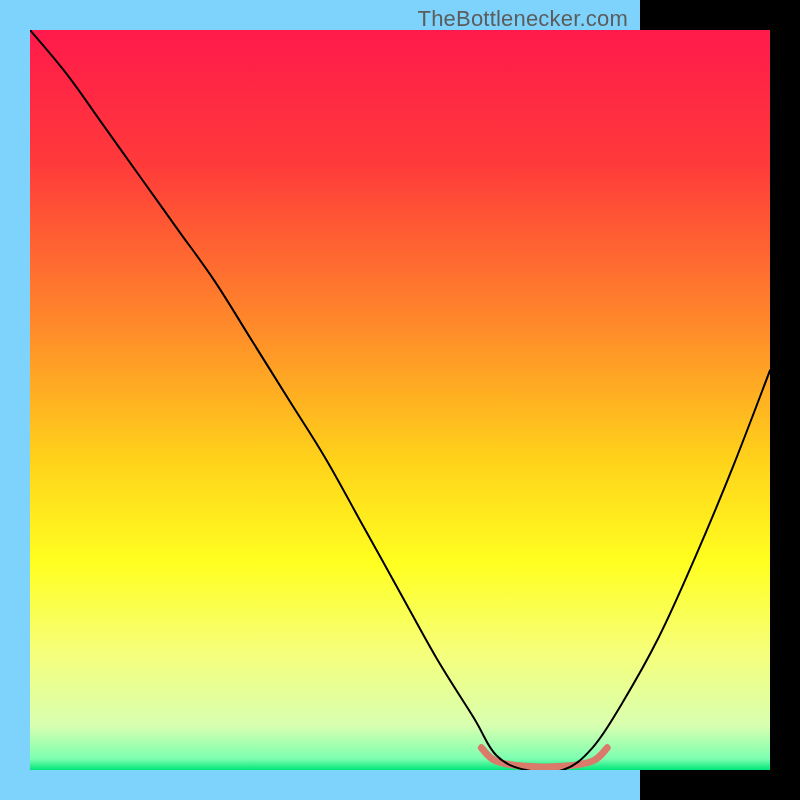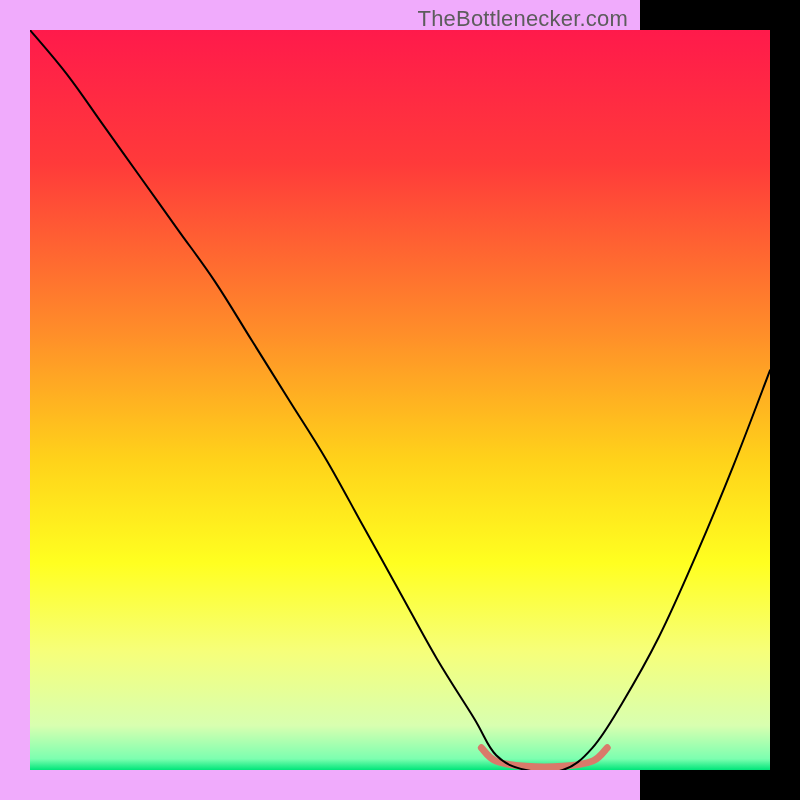--- a/index.html
+++ b/index.html
@@ -20,21 +20,21 @@
     font-weight: 500;
     letter-spacing: 0.2px;
     z-index: 10;
   }
   .frame {
     position: absolute;
     left: 0;
     top: 0;
     width: 640px;
     height: 800px;
-    background: #f0abfc;
+    background: #7dd3fc;
   }
   .plot {
     position: absolute;
     left: 30px;
     top: 30px;
     width: 740px;
     height: 740px;
     overflow: hidden;
   }
   .gradient {

